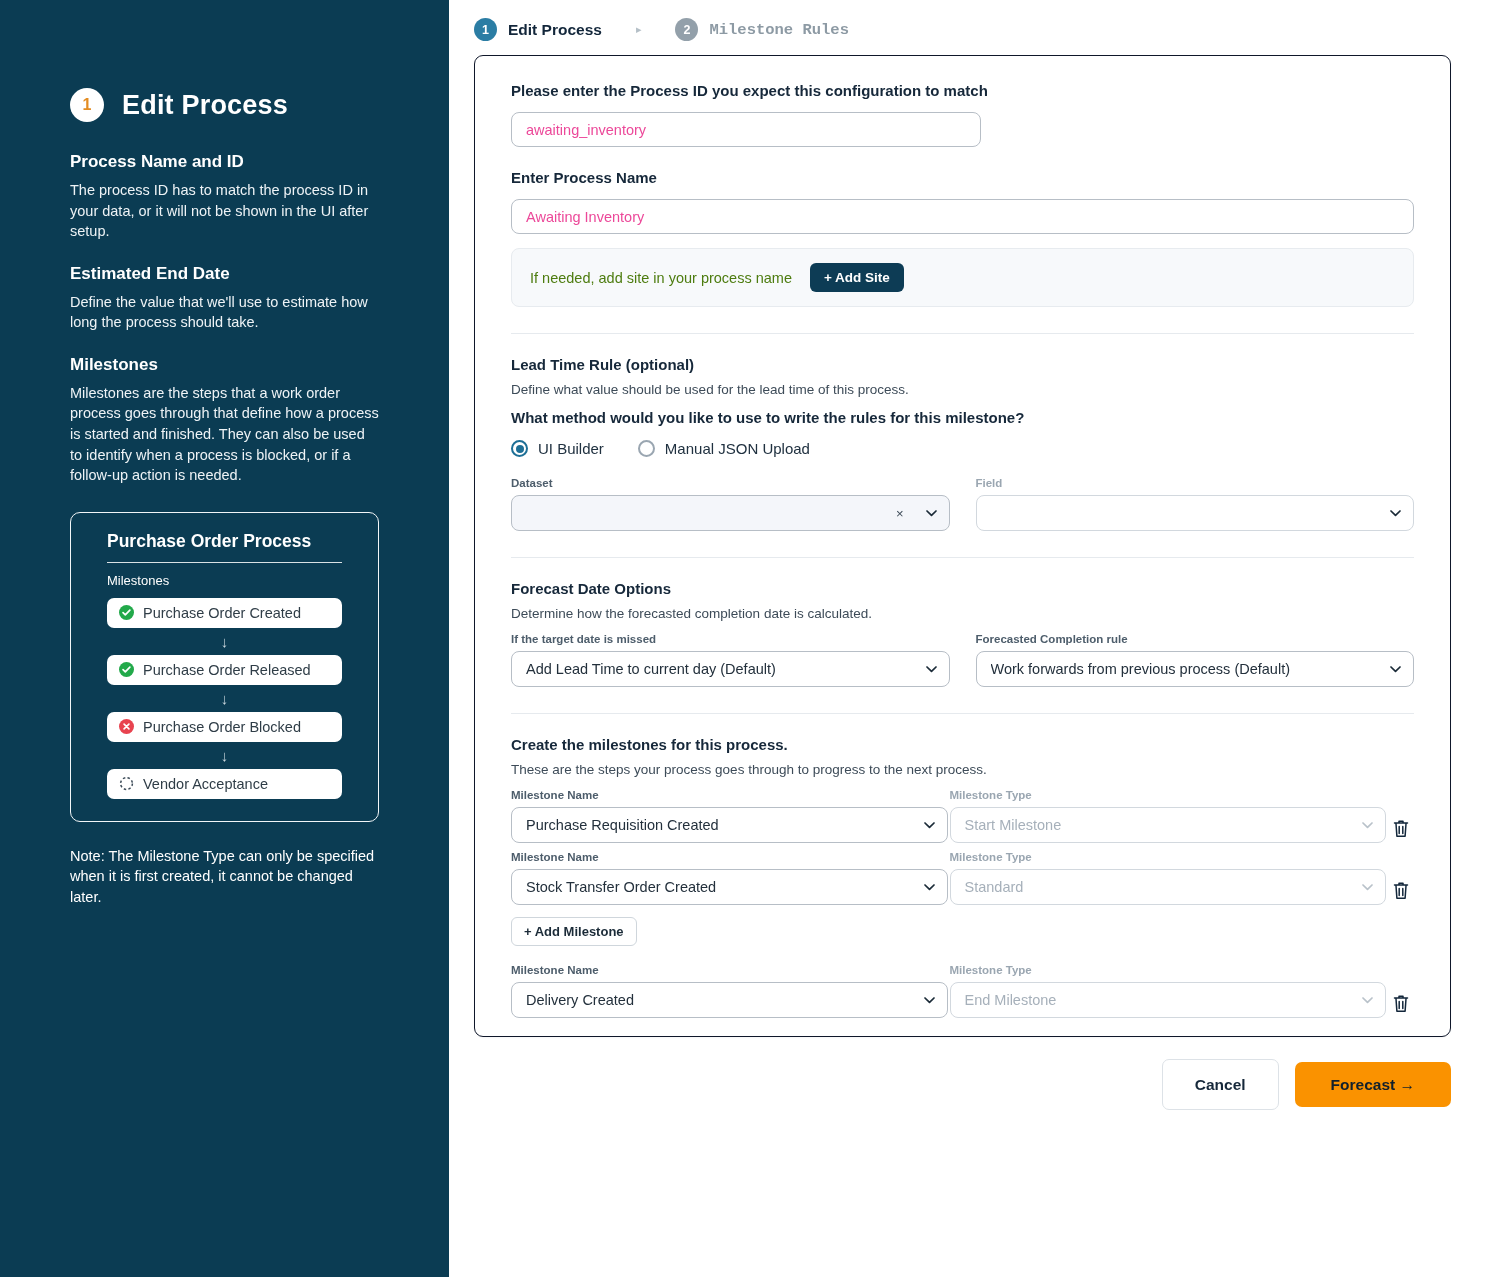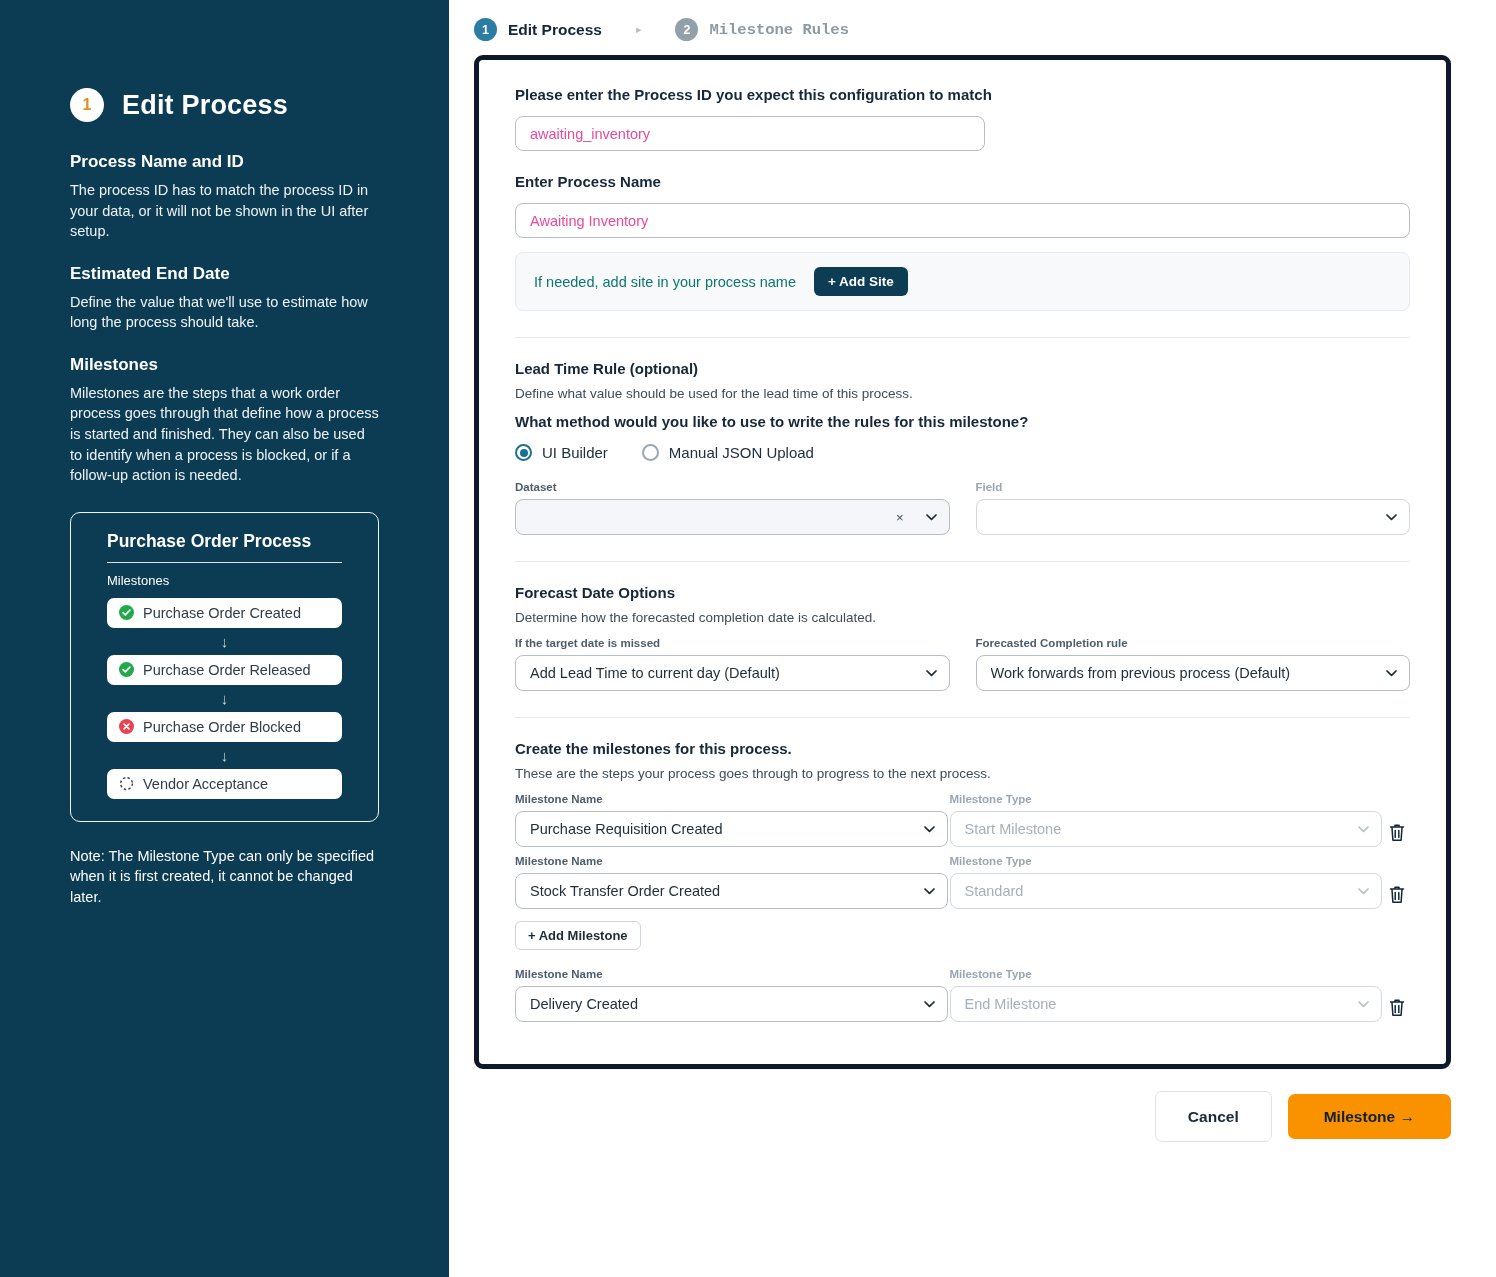--- a/index.html
+++ b/index.html
@@ -72,23 +72,23 @@
     display: flex; align-items: center; justify-content: center;
     font-size: 12.5px; font-weight: bold; color: #ffffff;
   }
   .step-badge.active { background: #2b7da4; }
   .step-badge.inactive { background: #93a0aa; }
   .step-label { font-size: 15.5px; font-weight: bold; color: #12263a; }
   .step-label.inactive { color: #8d9aa4; font-family: Liberation Mono, monospace; }
   .step-sep { color: #b4bfc7; font-size: 11px; margin: 0 22px; }
 
   .panel {
-    border: 5px solid #0f172a;
+    border: 1px solid #0f172a;
     border-radius: 9px;
-    padding: 26px 18px 34px;
+    padding: 26px 18px 10px;
     background: #ffffff;
     box-shadow: 0 1px 2px rgba(16,36,52,.04);
   }
   .panel-inner { padding: 0 18px; }
 
   .lbl-strong { font-size: 15px; font-weight: bold; color: #16283a; margin: 0 0 13px; }
   .lbl-strong.tight { margin-bottom: 9px; }
   .desc { font-size: 13.5px; color: #3d4b58; margin: 0 0 12px; }
   .mini-lbl { font-size: 11.5px; font-weight: bold; color: #4d5d6b; margin-bottom: 6px; }
   .mini-lbl.muted { color: #9aa6b1; }
@@ -100,21 +100,21 @@
   }
   .w-narrow { width: 470px; }
   .w-full { width: 100%; }
   .mb22 { margin-bottom: 22px; }
 
   .site-box {
     background: #f7f9fb; border: 1px solid #e7ebef; border-radius: 8px;
     height: 59px; display: flex; align-items: center; gap: 18px;
     padding: 0 18px; margin-top: 14px;
   }
-  .site-text { font-size: 14.5px; color: #0f766e; }
+  .site-text { font-size: 14.5px; color: #4d7c0f; }
   .btn-addsite {
     background: #0d3c55; color: #ffffff; border: none; border-radius: 6px;
     height: 29px; padding: 0 14px; font-size: 13.5px; font-weight: bold;
     font-family: inherit; cursor: pointer; display: flex; align-items: center; gap: 6px;
   }
 
   .divider { height: 1px; background: #e6eaee; margin: 26px 0 22px; }
 
   .radio-row { display: flex; align-items: center; gap: 34px; margin: 14px 0 20px; }
   .radio { display: flex; align-items: center; gap: 10px; cursor: pointer; }
@@ -448,17 +448,17 @@
                 <path d="M2.5 5h13M7 5V3.2h4V5M4 5.8l.9 12.4h8.2L14 5.8M7.2 8.4v7.2M10.8 8.4v7.2" stroke="#12263a" stroke-width="1.5" fill="none" stroke-linecap="round" stroke-linejoin="round"></path>
               </svg>
           </div>
         </div>
 
       </div>
     </section>
 
     <div class="footer">
       <button class="btn-cancel">Cancel</button>
-      <button class="btn-continue">Milestone →</button>
+      <button class="btn-continue">Forecast →</button>
     </div>
 
   </main>
 </div>
 
 </body></html>

